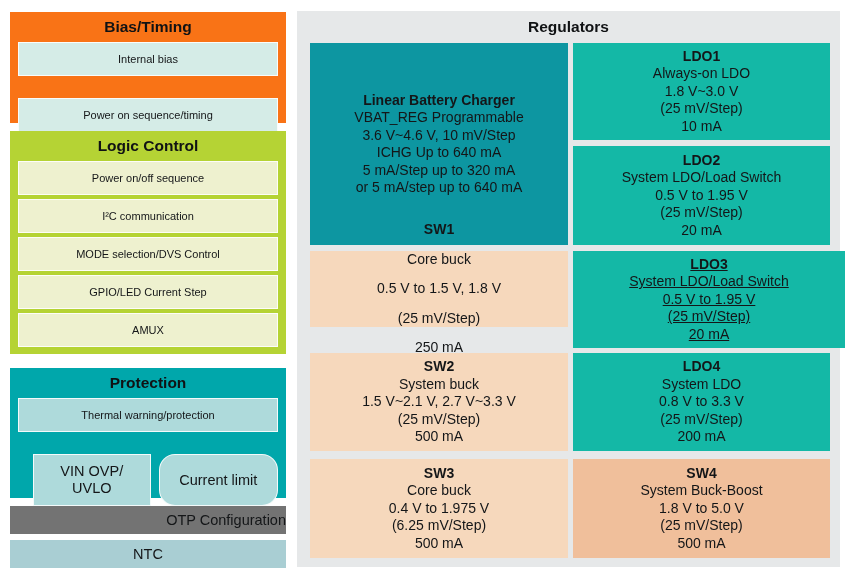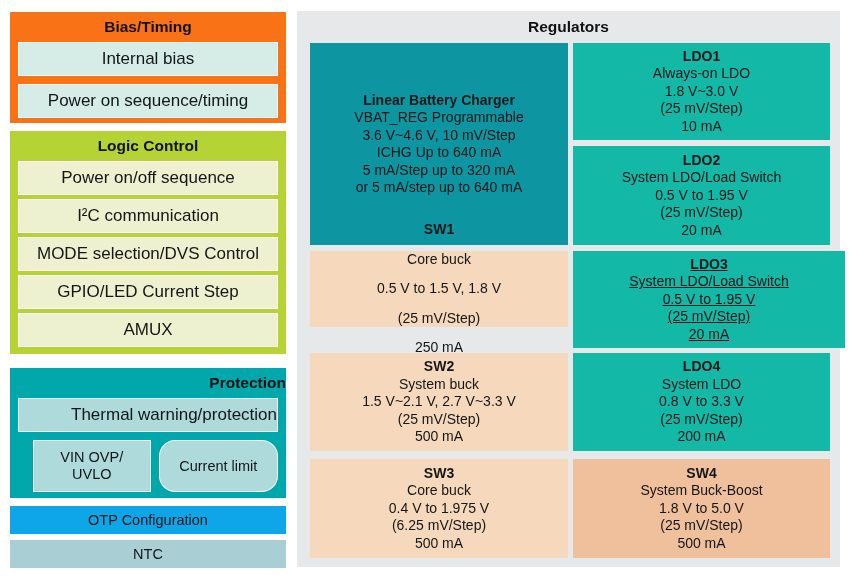--- a/index.html
+++ b/index.html
@@ -20,31 +20,31 @@
   
   .group { text-align: center; }
   .group-title {
     font-weight: bold;
     font-size: 15.5px;
     line-height: 30px;
     height: 30px;
     color: #101214;
   }
   .row-item {
-    margin: 0 8px 8px 8px;
+    margin: 0 8px 22px 8px;
     height: 34px;
     line-height: 32px;
-    font-size: 17px;
+    font-size: 11px;
     border: 1px solid rgba(255,255,255,0.85);
   }
   .bias  { background: #f97316; }
   .bias .row-item { background: #d5ece7; }
   .logic { background: #b5d334; }
   .logic .row-item { background: #eef1cf; margin-bottom: 4px; }
-  .prot  { background: #00a7ab; text-align: right; }
+  .prot  { background: #00a7ab; }
   .prot .row-item { background: #aedadb; }
   .split-row {
     display: flex;
     gap: 8px;
     margin: 6px 8px 0 23px;
   }
   .split-box {
     background: #aedadb;
     border: 1px solid rgba(255,255,255,0.85);
     height: 52px;
@@ -56,21 +56,21 @@
     justify-content: center;
   }
   .bar {
     left: 10px;
     width: 276px;
     height: 28px;
     text-align: center;
     font-size: 14.5px;
     line-height: 28px;
   }
-  .bar-otp { background: #0ea5e9; }
+  .bar-otp { background: #737373; text-align: right; }
   .bar-ntc { background: #a9ced3; }
 
   
   .panel {
     left: 297px; top: 11px;
     width: 543px; height: 556px;
     background: #e6e8e9;
   }
   .panel-title {
     position: absolute;

